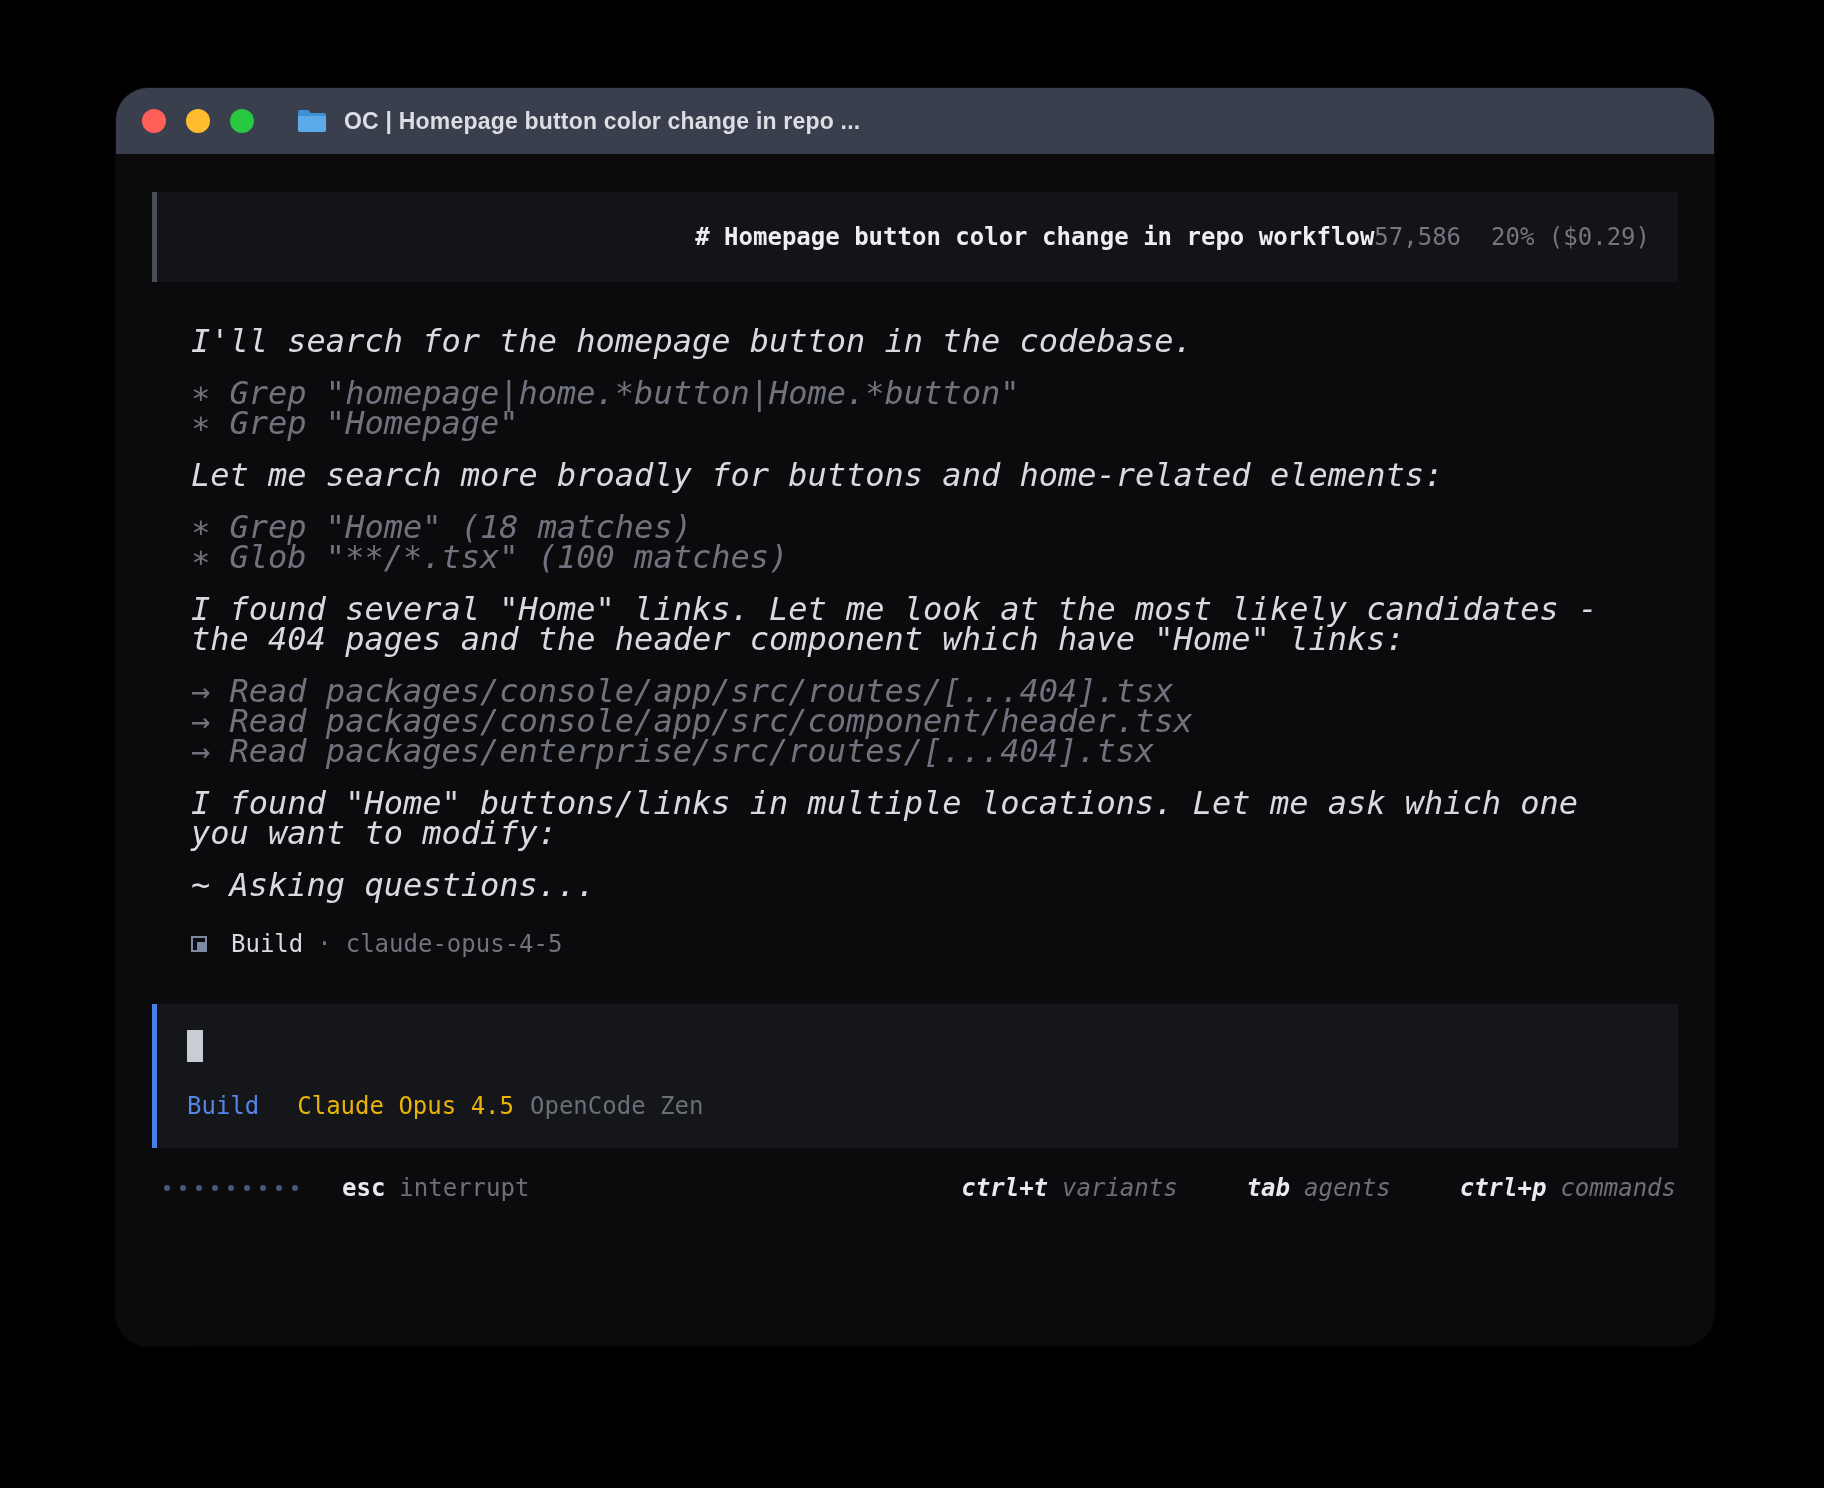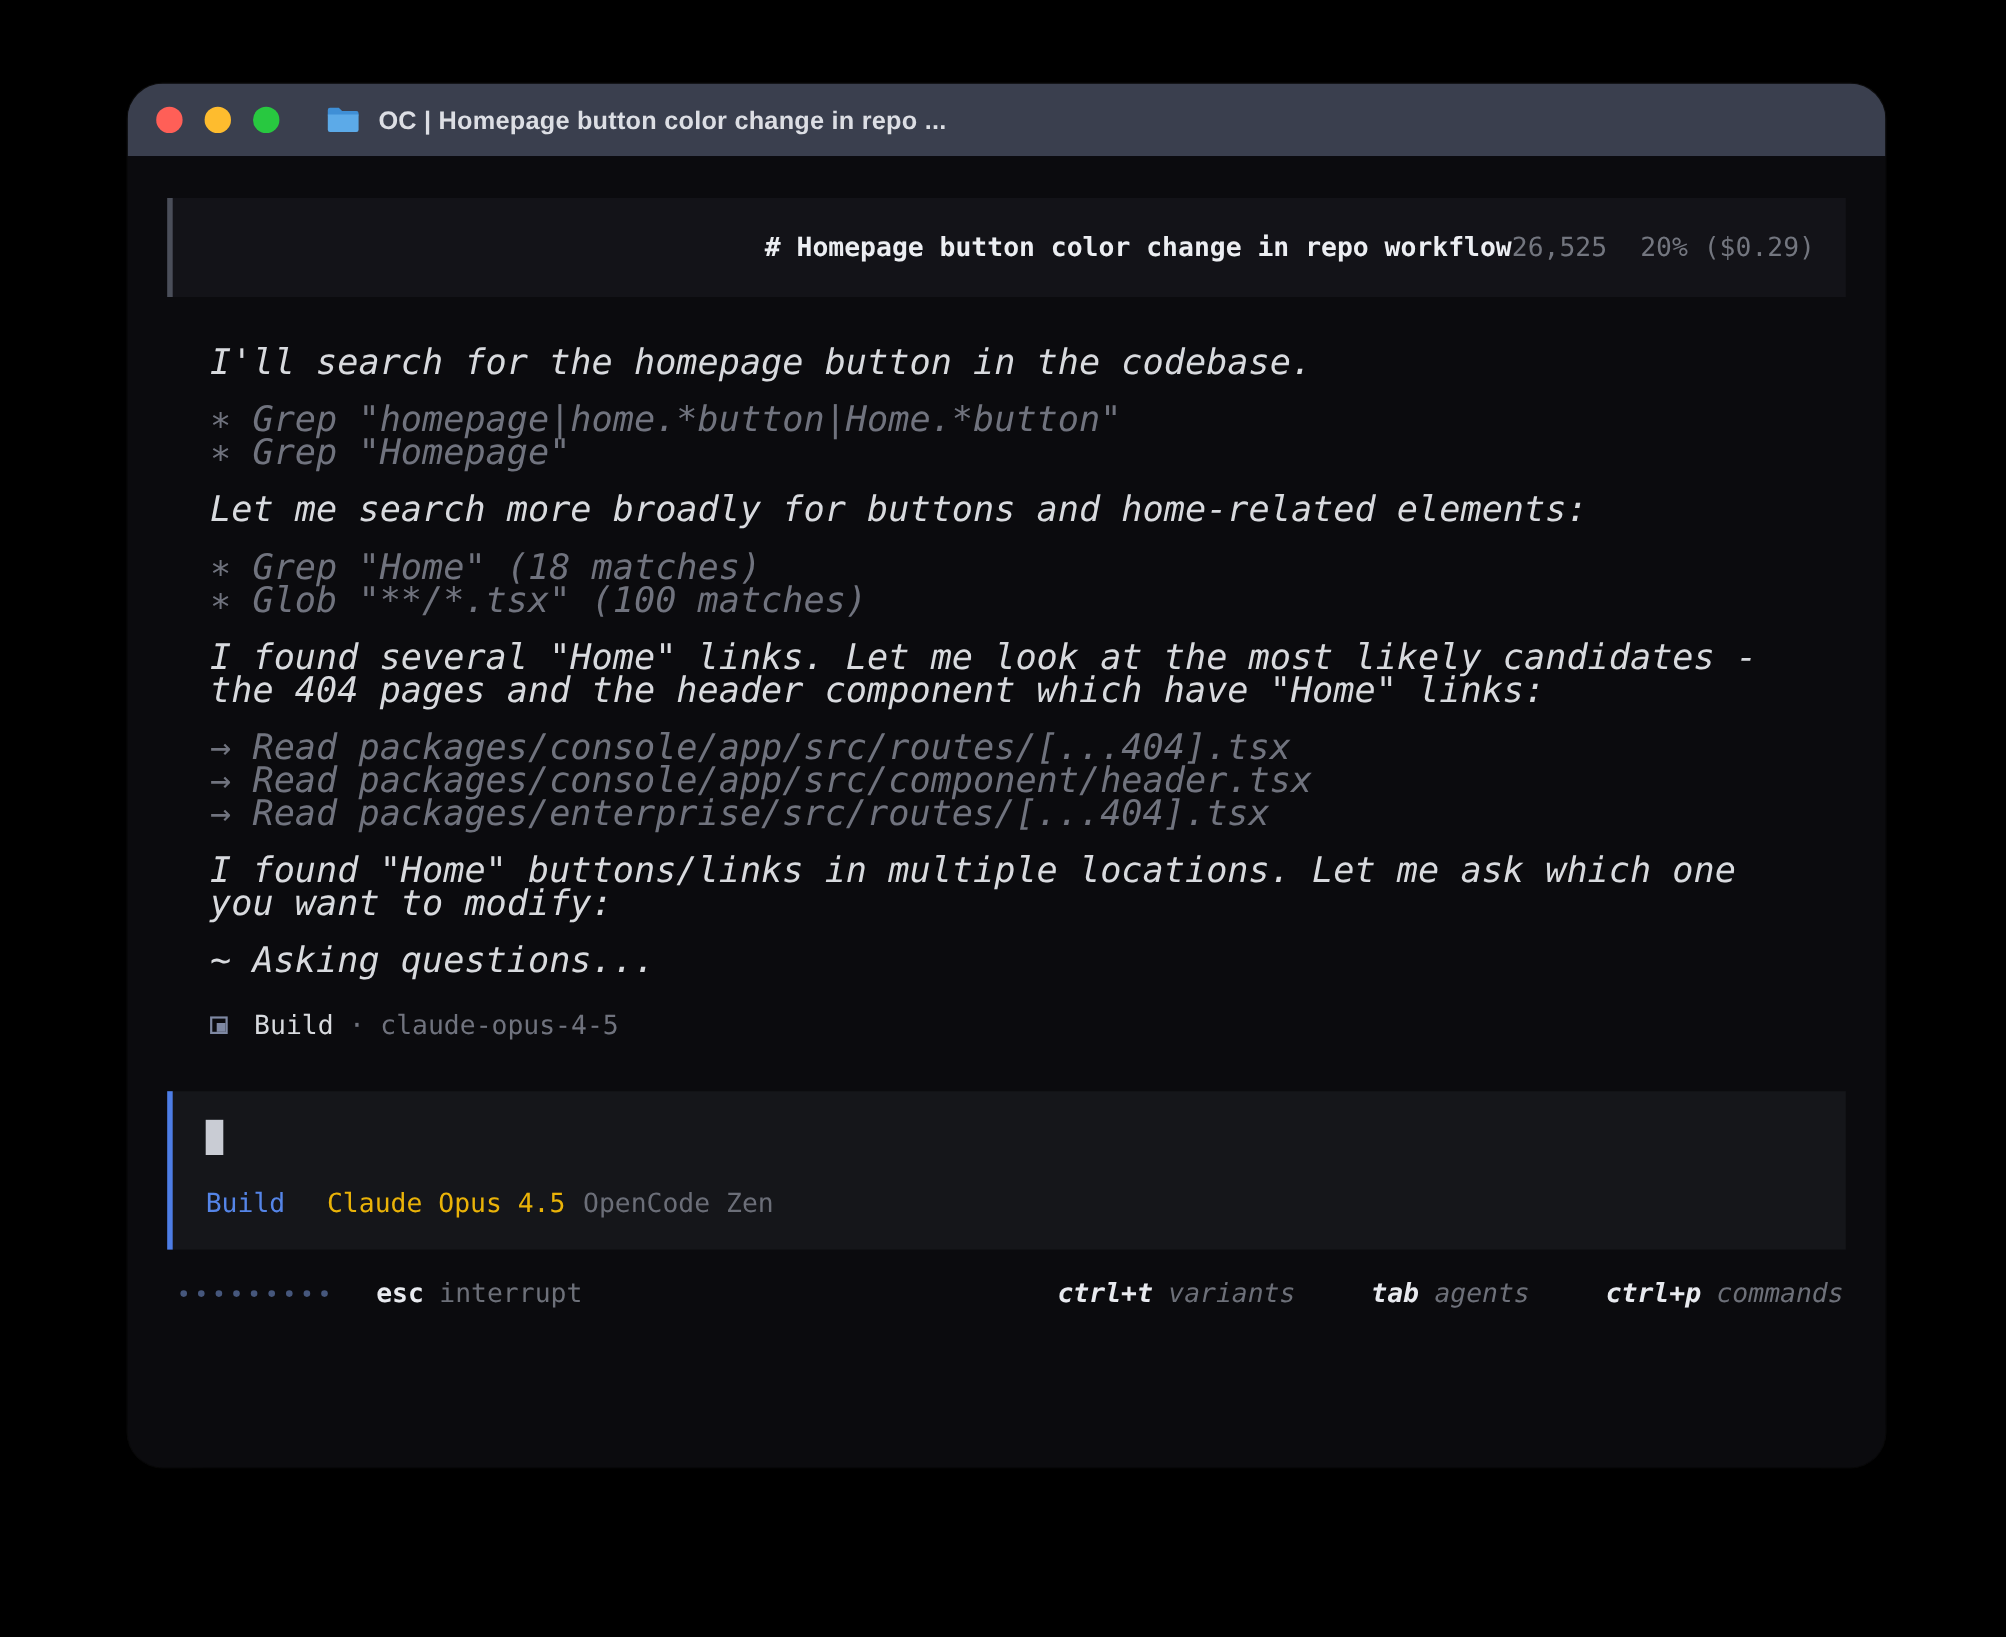--- a/index.html
+++ b/index.html
@@ -1,21 +1,21 @@
 <!DOCTYPE html>
 <html><head>
 <meta charset="utf-8">
 <style>
   * { margin: 0; padding: 0; box-sizing: border-box; }
   html, body { width: 1824px; height: 1488px; background: #000000; overflow: hidden; }
   body { font-family: "DejaVu Sans Mono", monospace; position: relative; }
 
   .window {
     position: absolute;
-    left: 116px; top: 76px;
+    left: 116px; top: 88px;
     width: 1598px; height: 1258px;
     background: #0b0b0e;
     border-radius: 32px;
     box-shadow: 0 30px 90px rgba(0,0,0,0.85), 0 0 0 1px rgba(255,255,255,0.06);
     overflow: hidden;
     display: flex;
     flex-direction: column;
   }
 
   .titlebar {
@@ -153,21 +153,21 @@
       </svg>
     </span>
     <span class="title-text">OC | Homepage button color change in repo ...</span>
   </div>
 
   <div class="content">
 
     <div class="session-header">
       <span class="session-title"># Homepage button color change in repo workflow</span>
       <span class="session-stats">
-        <span>26,525</span>
+        <span>57,586</span>
         <span>20% ($0.29)</span>
       </span>
     </div>
 
 
     <div class="transcript" id="transcript">
         <div class="line">I'll search for the homepage button in the codebase.</div>
         <div class="gap"></div>
         <div class="line dim">∗ Grep "homepage|home.*button|Home.*button"</div>
         <div class="line dim">∗ Grep "Homepage"</div>

